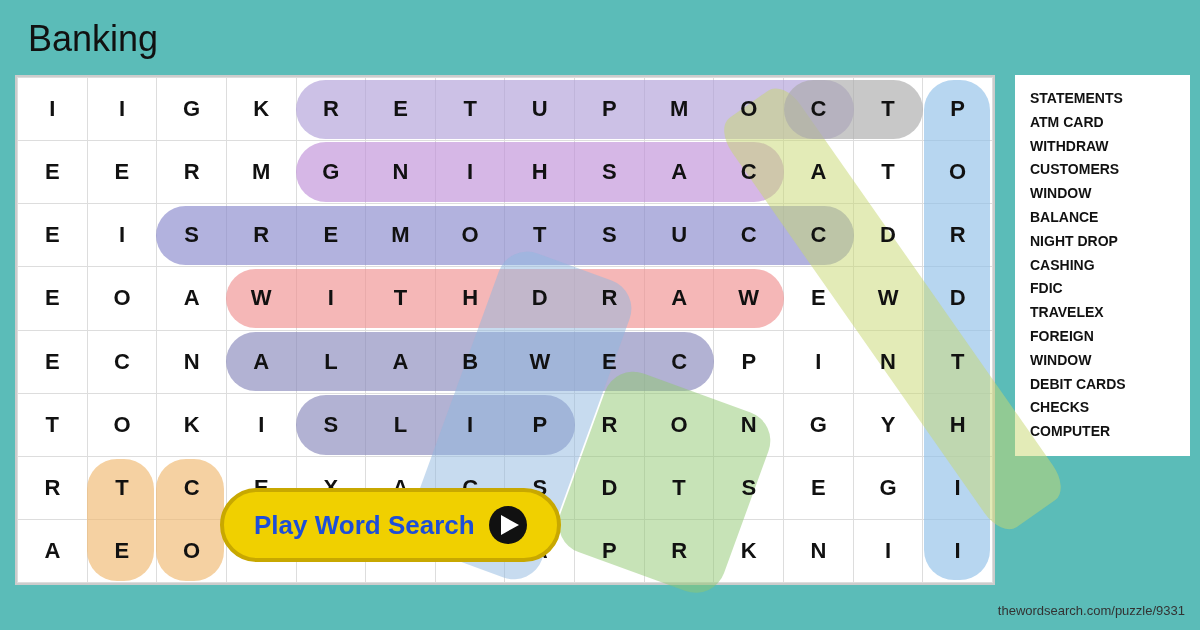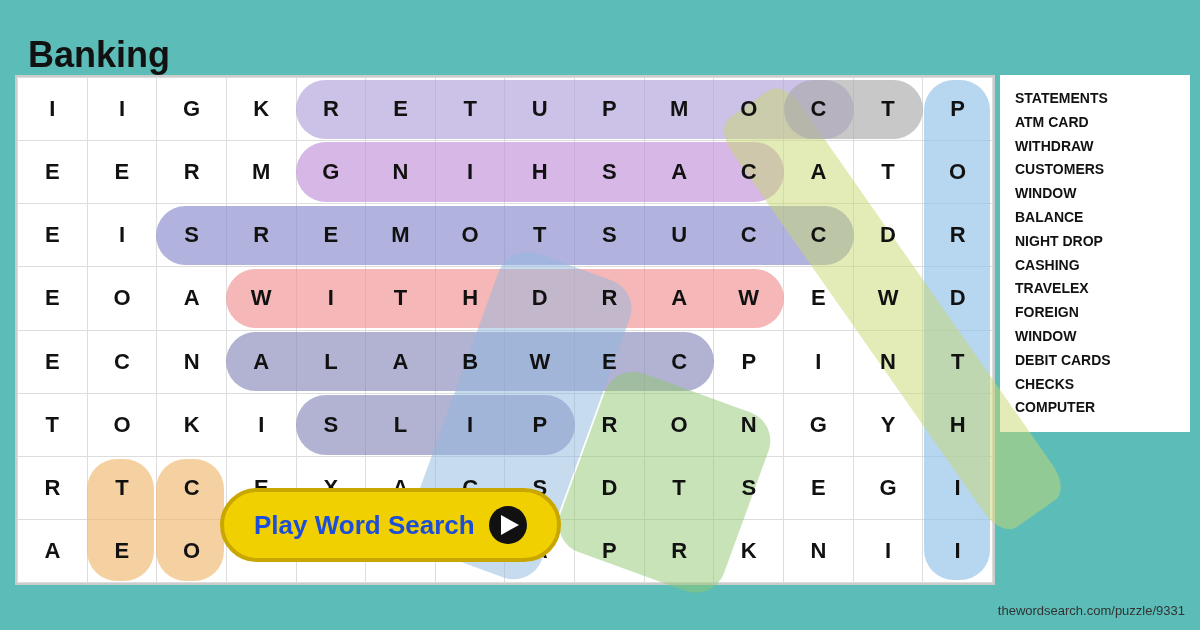--- a/index.html
+++ b/index.html
@@ -10,23 +10,22 @@
       font-family: Arial, sans-serif;
       overflow: hidden;
       position: relative;
     }
 
     #title {
       position: absolute;
       top: 18px;
       left: 28px;
       font-size: 36px;
-      font-weight: bold;
+      font-weight: normal;
       color: #111;
-      margin-top: 16px;
     }
 
     #puzzle-area {
       position: absolute;
       top: 75px;
       left: 15px;
       width: 980px;
       height: 510px;
       background: white;
       border: 2px solid #ccc;
@@ -62,21 +61,21 @@
       border-radius: 30px;
       z-index: 1;
       opacity: 0.65;
     }
 
     
     #word-list {
       position: absolute;
       top: 75px;
       right: 10px;
-      width: 190px;
+      width: 175px;
       background: white;
       padding: 12px 15px;
       font-size: 14px;
       line-height: 1.7;
     }
 
     #word-list div {
       font-weight: bold;
       color: #111;
     }
@@ -304,20 +303,21 @@
 <div id="word-list">
   <div id="word-list-items">
       <div>STATEMENTS</div>
       <div>ATM CARD</div>
       <div>WITHDRAW</div>
       <div>CUSTOMERS</div>
       <div>WINDOW</div>
       <div>BALANCE</div>
       <div>NIGHT DROP</div>
       <div>CASHING</div>
+      <div>FDIC</div>
       <div>TRAVELEX</div>
       <div>FOREIGN</div>
       <div>WINDOW</div>
       <div>DEBIT CARDS</div>
       <div>CHECKS</div>
       <div>COMPUTER</div>
     </div>
 </div>
 
 <div id="play-btn">

